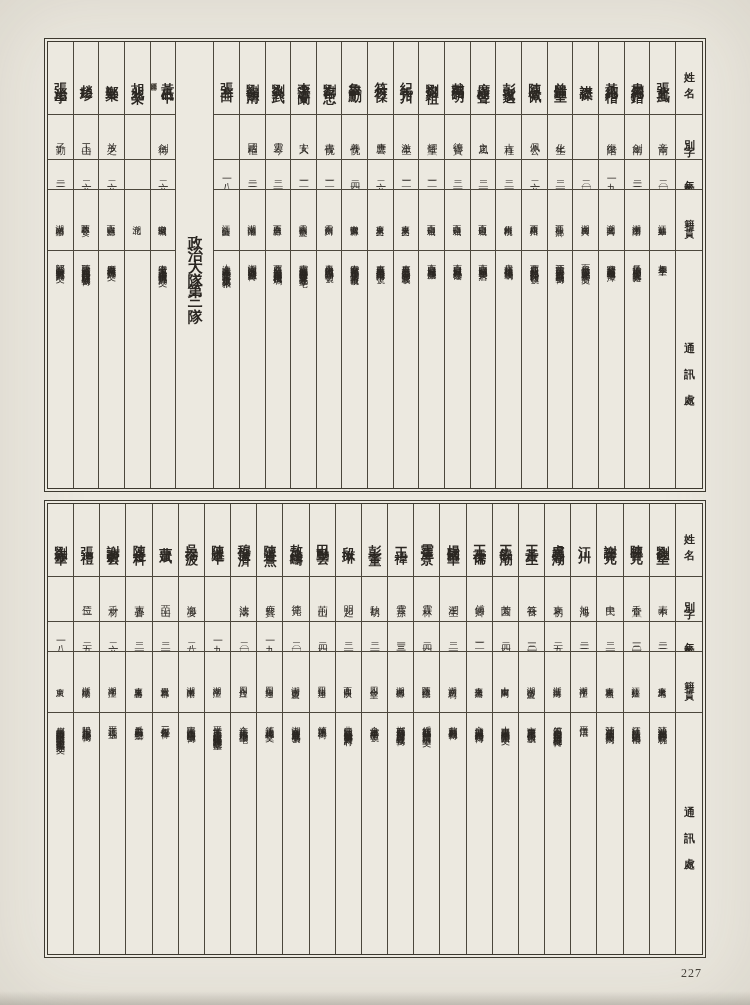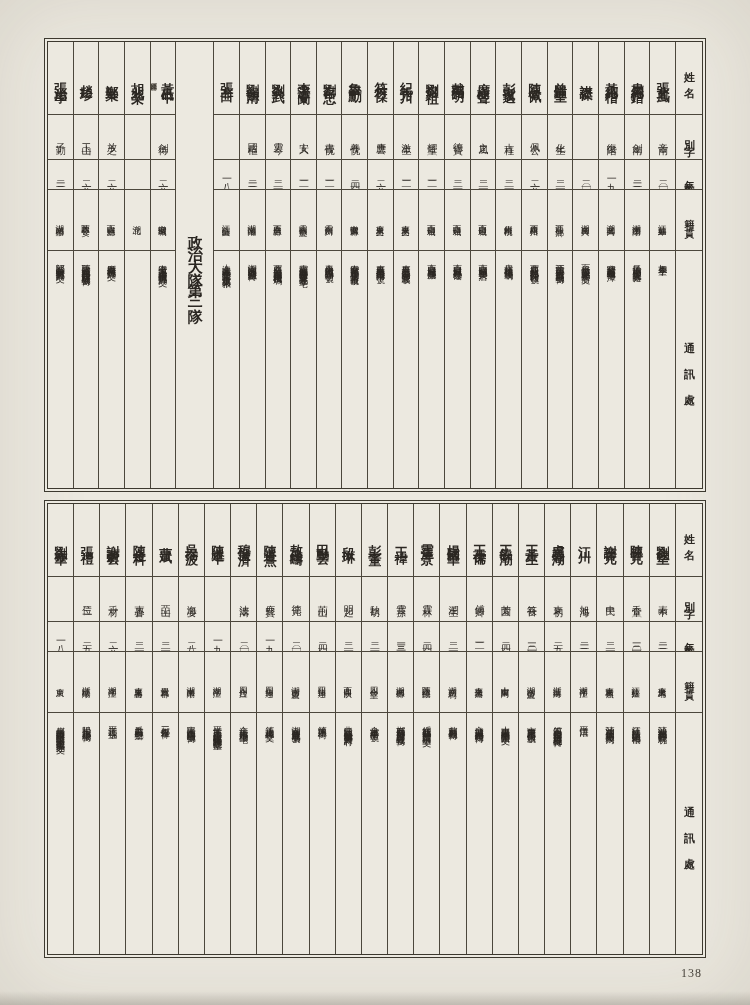--- a/index.html
+++ b/index.html
@@ -878,14 +878,14 @@
           <span class="vtext age-text">一八</span>
         </div>
         <div class="cell cell-native">
           <span class="vtext native-text">廣東</span>
         </div>
         <div class="cell cell-addr">
           <span class="vtext addr-text">廣州市黃沙中國國民黨第十區黨部繼之光交</span>
         </div>
       </div>
     </section>
-  <div class="pagenum">138</div>
+  <div class="pagenum">227</div>
 </div>
 
 </body></html>

